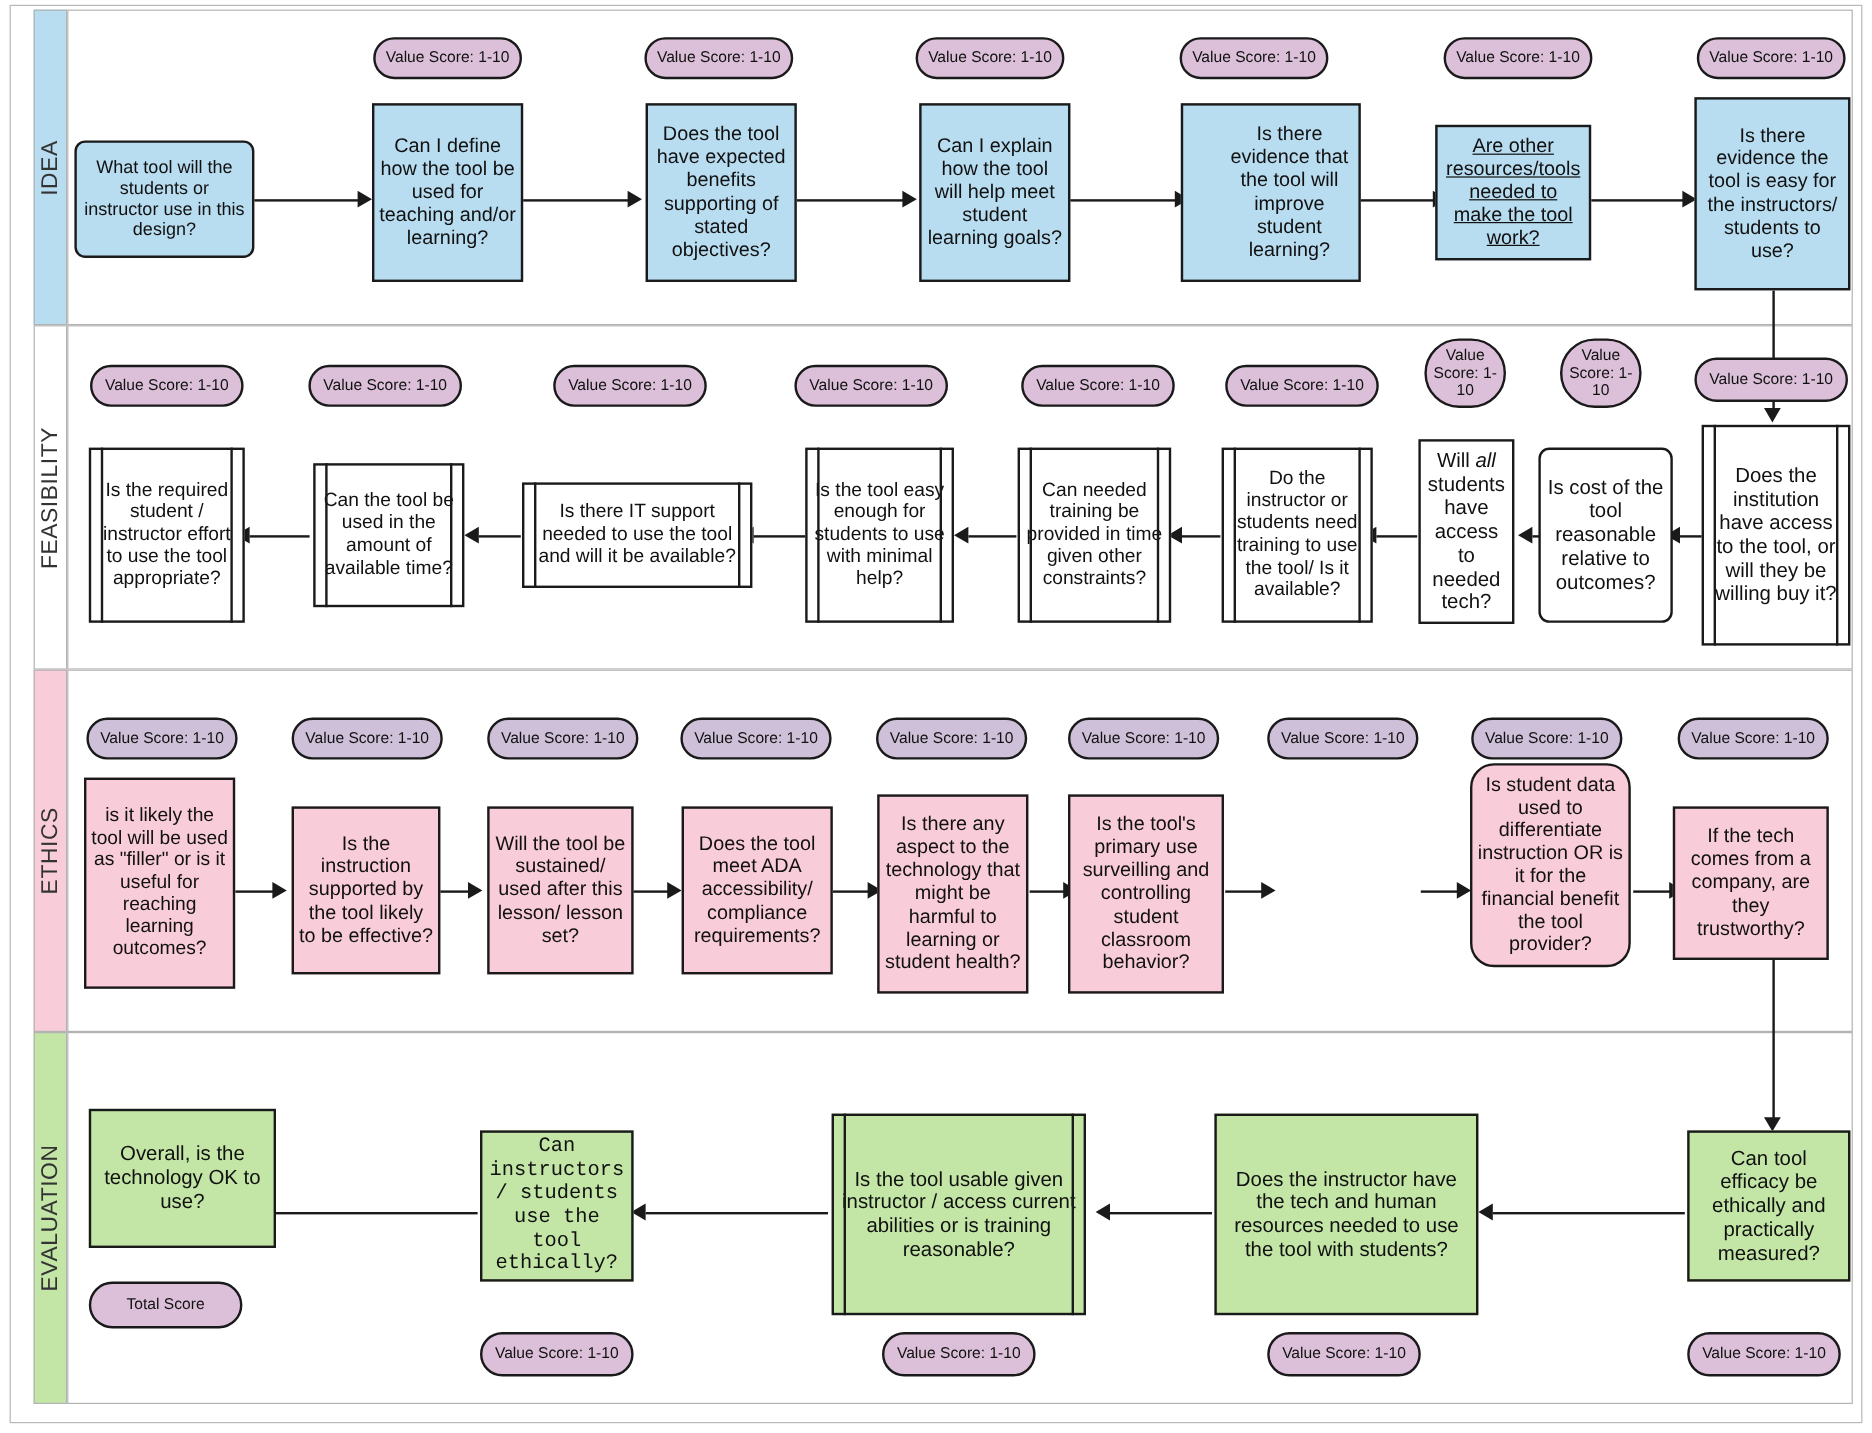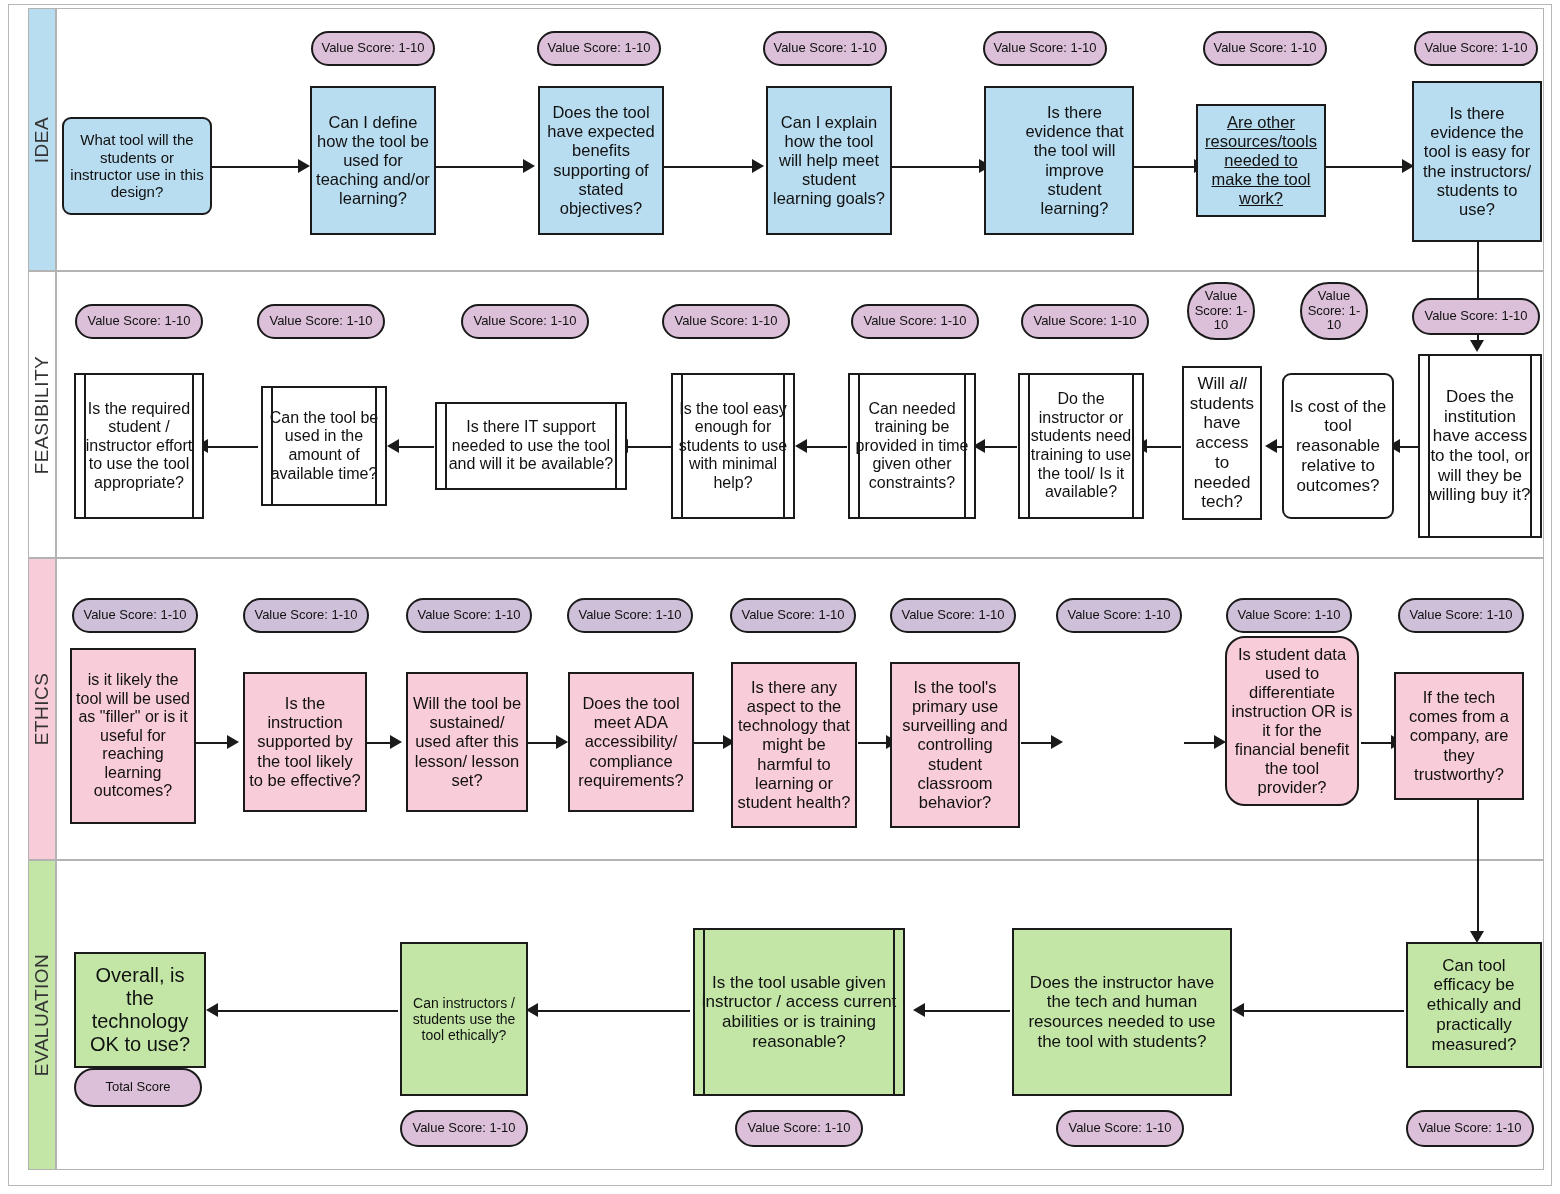--- a/index.html
+++ b/index.html
@@ -188,22 +188,22 @@
 
   <div class="hline" style="left:218px;top:1010px;width:180px;"></div>
   <div class="arrow l" style="left:206px;top:1003px;"></div>
   <div class="hline" style="left:538px;top:1010px;width:152px;"></div>
   <div class="arrow l" style="left:526px;top:1003px;"></div>
   <div class="hline" style="left:925px;top:1010px;width:85px;"></div>
   <div class="arrow l" style="left:913px;top:1003px;"></div>
   <div class="hline" style="left:1244px;top:1010px;width:160px;"></div>
   <div class="arrow l" style="left:1232px;top:1003px;"></div>
 
-  <div class="node eval" style="left:74px;top:952px;width:132px;height:116px;font-size:20px;">Overall, is the technology OK to use?</div>
-  <div class="node eval" style="left:400px;top:942px;width:128px;height:154px;font-size:14px;">Can instructors / students use the tool ethically?</div>
+  <div class="node eval" style="left:74px;top:924px;width:156px;height:116px;font-size:17px;">Overall, is the technology OK to use?</div>
+  <div class="node eval" style="left:400px;top:942px;width:128px;height:126px;font-size:17px;font-family:Liberation Mono, monospace;">Can instructors / students use the tool ethically?</div>
   <div class="node eval pproc" style="left:693px;top:928px;width:212px;height:168px;font-size:17px;">Is the tool usable given instructor / access current abilities or is training reasonable?</div>
   <div class="node eval" style="left:1012px;top:928px;width:220px;height:168px;font-size:17px;">Does the instructor have the tech and human resources needed to use the tool with students?</div>
   <div class="node eval" style="left:1406px;top:942px;width:136px;height:126px;font-size:17px;">Can tool efficacy be ethically and practically measured?</div>
 
   <div class="pill p1" style="left:74px;top:1068px;width:128px;height:39px;">Total Score</div>
   <div class="pill p1" style="left:400px;top:1110px;width:128px;height:37px;">Value Score: 1-10</div>
   <div class="pill p1" style="left:735px;top:1110px;width:128px;height:37px;">Value Score: 1-10</div>
   <div class="pill p1" style="left:1056px;top:1110px;width:128px;height:37px;">Value Score: 1-10</div>
   <div class="pill p1" style="left:1406px;top:1110px;width:128px;height:37px;">Value Score: 1-10</div>
 

